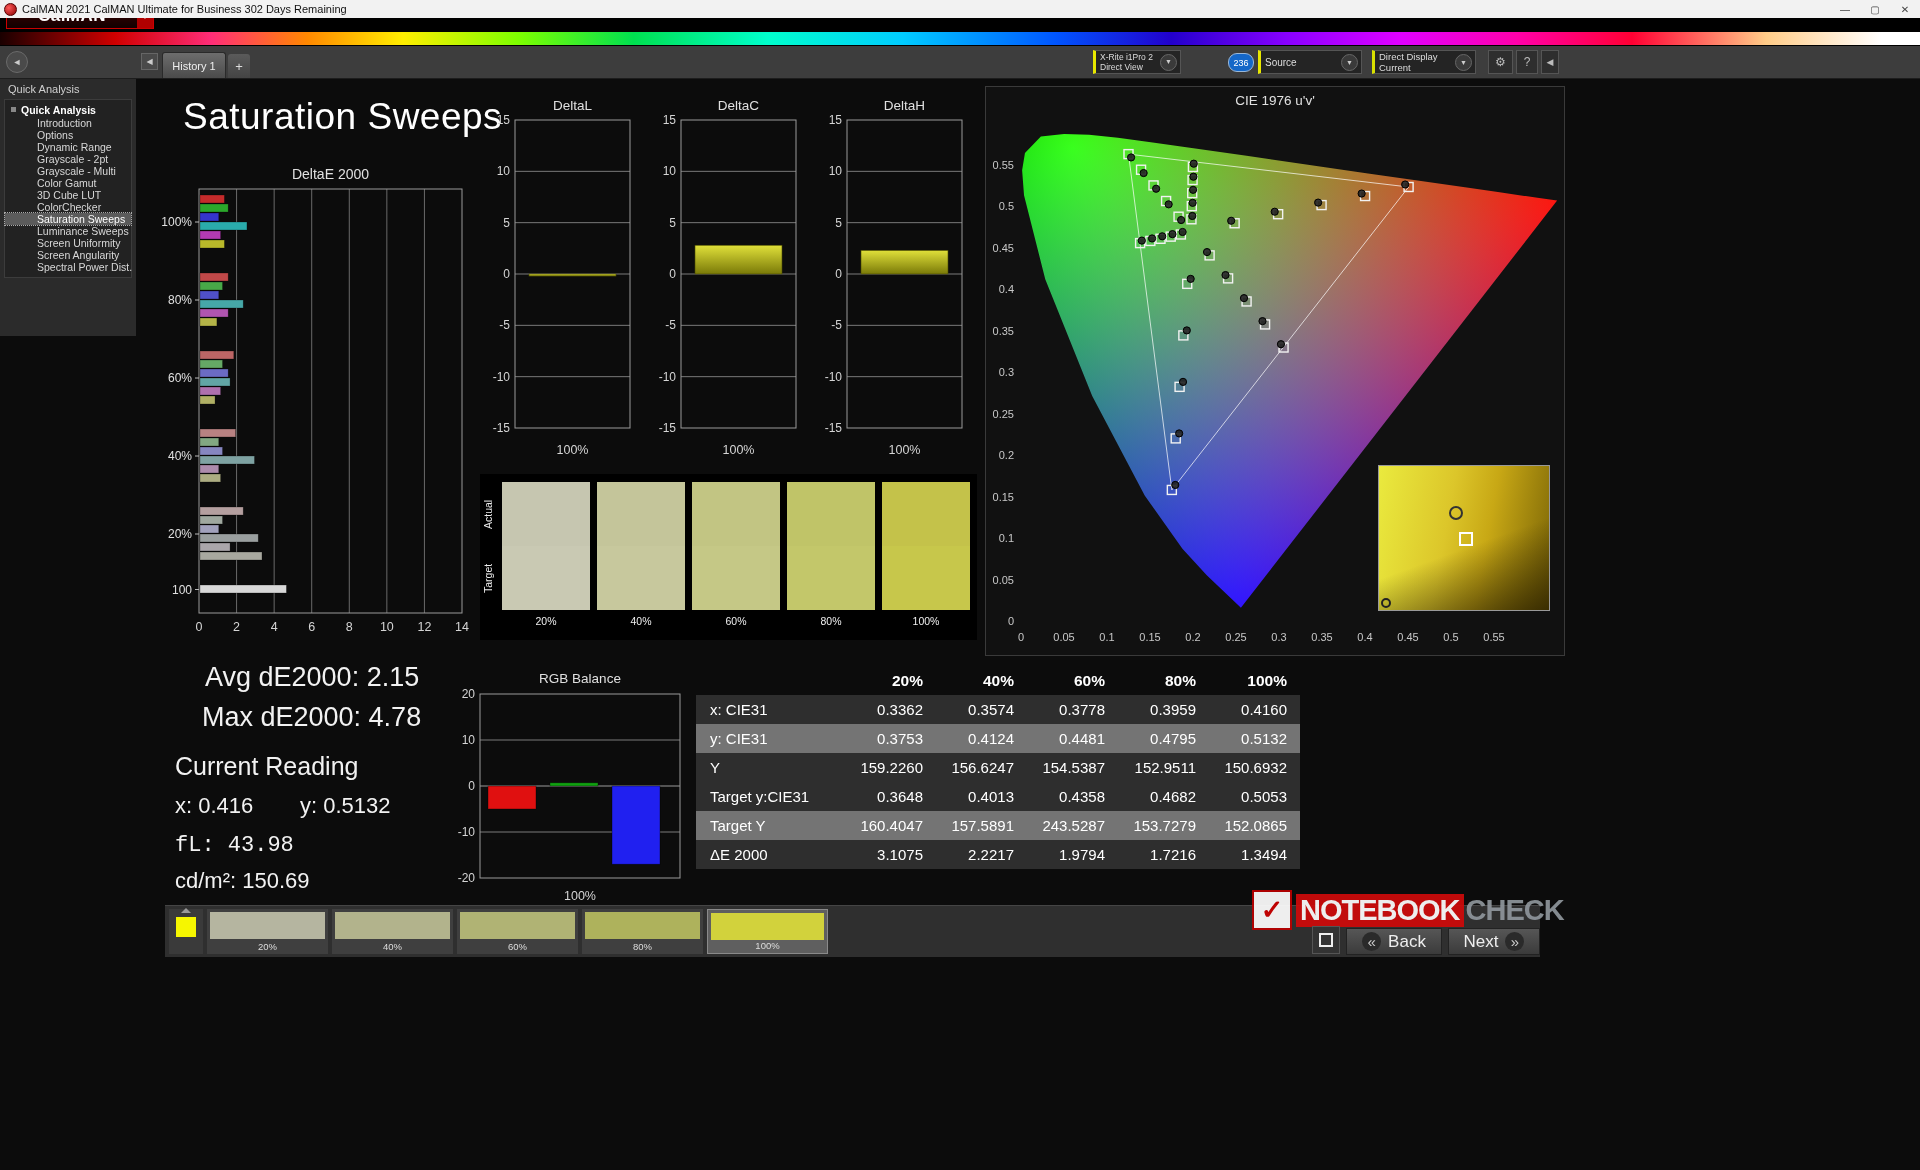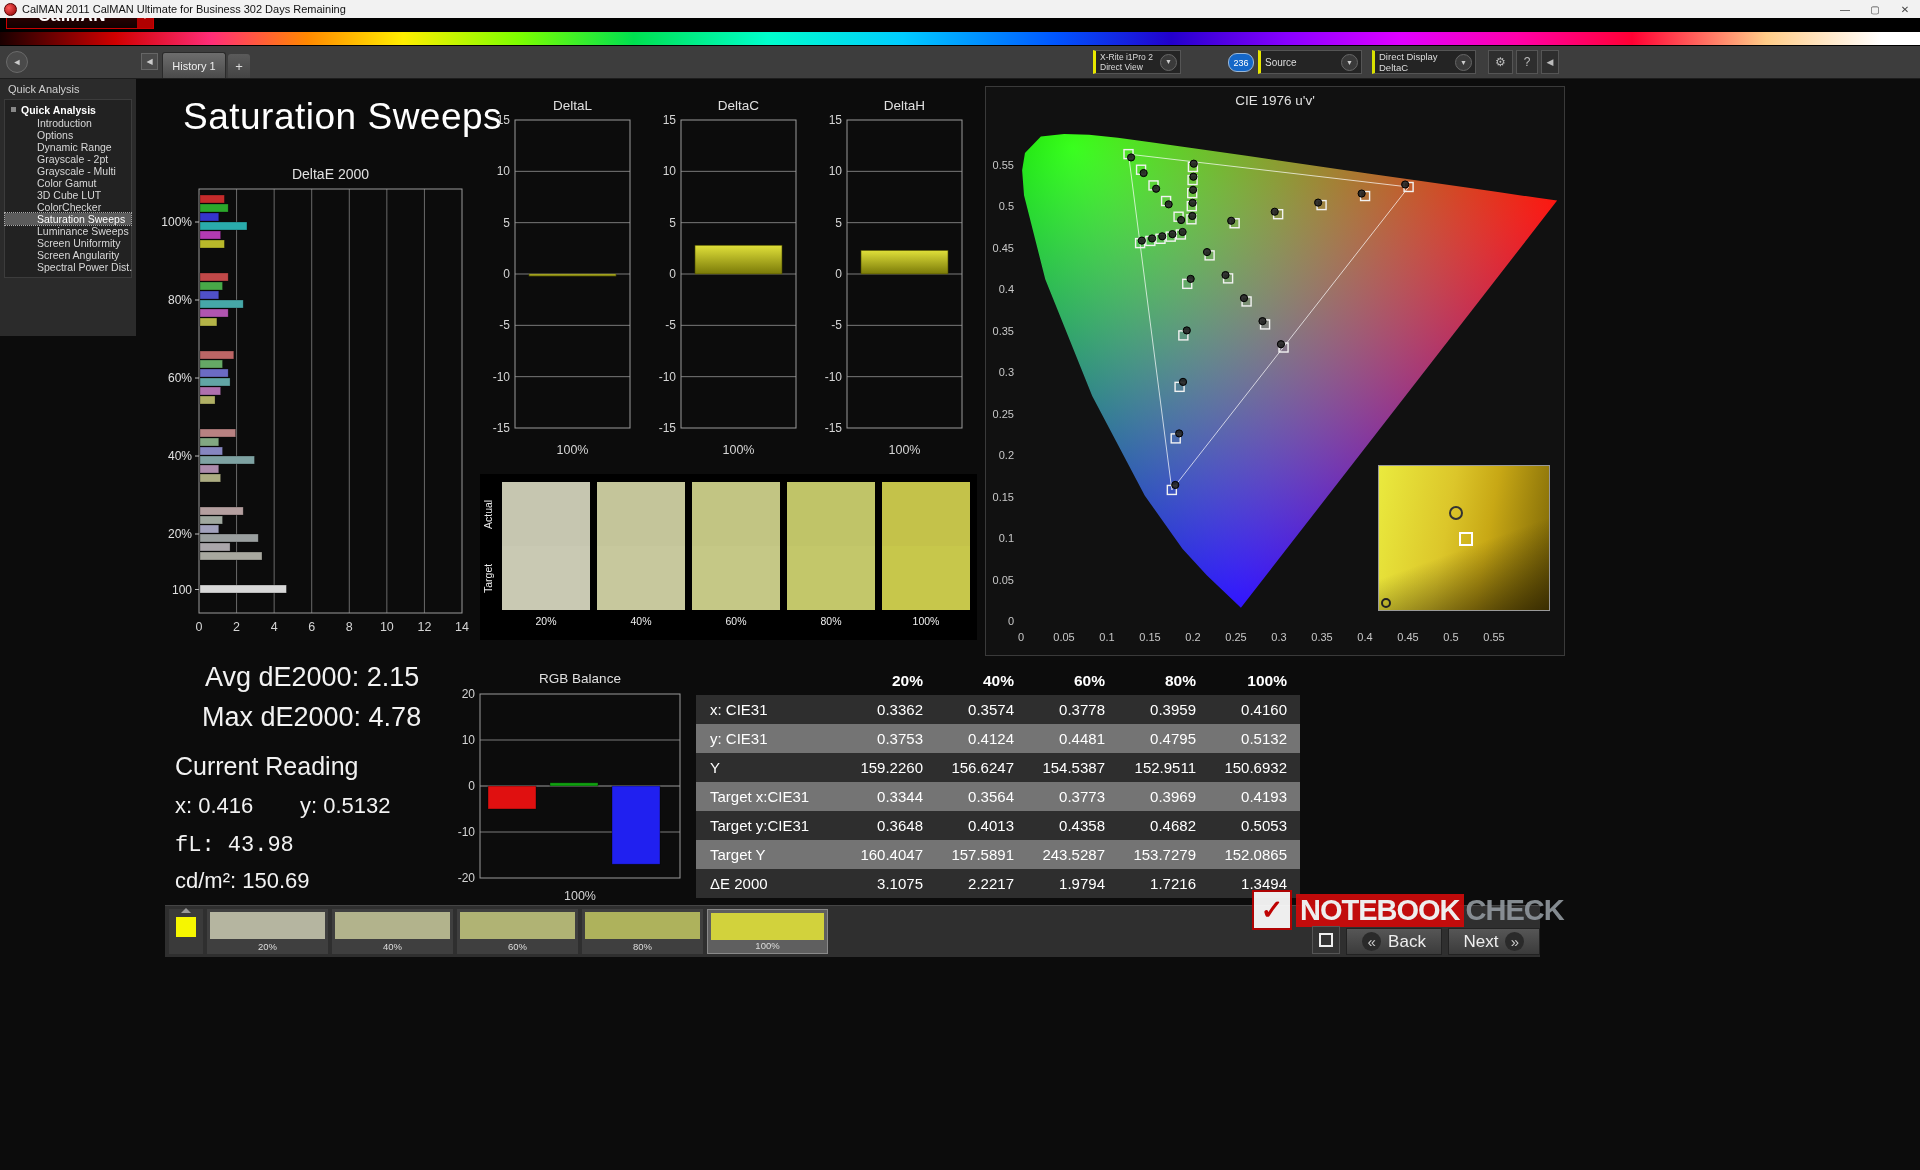--- a/index.html
+++ b/index.html
@@ -132,21 +132,21 @@
   .wm-nb{background:#cf0a0a;color:#fff;font-weight:bold;font-size:29px;letter-spacing:-1px;padding:0 4px;}
   .wm-ck{color:#8f969c;font-weight:bold;font-size:29px;letter-spacing:-1px;margin-left:2px;}
 </style>
 </head>
 <body>
 
 <div class="app">
 
   <div class="titlebar">
     <span class="app-icon"></span>
-    <span class="tb-title">CalMAN 2011 CalMAN Ultimate for Business 302 Days Remaining</span>
+    <span class="tb-title">CalMAN 2021 CalMAN Ultimate for Business 302 Days Remaining</span>
     <span class="win-controls">
       <span class="win-btn">—</span>
       <span class="win-btn">▢</span>
       <span class="win-btn">✕</span>
     </span>
   </div>
 
   <div class="header">
     <div class="rainbow"></div>
   </div>
@@ -167,21 +167,21 @@
         <span>Direct View</span>
       </span>
       <span class="chev">▼</span>
     </span>
     <span class="badge">236</span>
     <span class="dd dd2">
       <span class="dd-text">Source</span>
       <span class="chev">▼</span>
     </span>
     <span class="dd dd3">
-      <span class="dd-text">Direct Display DeltaC</span>
+      <span class="dd-text">Direct Display Current</span>
       <span class="chev">▼</span>
     </span>
     <span class="sq-btn" style="left:1488px;">⚙</span>
     <span class="sq-btn" style="left:1516px;width:22px;">?</span>
     <span class="sq-btn" style="left:1541px;width:18px;font-size:9px;">◀</span>
   </div>
 
   <div class="sidebar">
     <div class="sidebar-header">Quick Analysis</div>
     <div class="tree">
@@ -532,28 +532,20 @@
         <div class="cv">0.5132</div>
       </div>
       <div class="tr dark">
         <div class="c0">Y</div>
         <div class="cv">159.2260</div>
         <div class="cv">156.6247</div>
         <div class="cv">154.5387</div>
         <div class="cv">152.9511</div>
         <div class="cv">150.6932</div>
       </div>
-      <div class="tr gray">
-        <div class="c0">Target x:CIE31</div>
-        <div class="cv">0.3344</div>
-        <div class="cv">0.3564</div>
-        <div class="cv">0.3773</div>
-        <div class="cv">0.3969</div>
-        <div class="cv">0.4193</div>
-      </div>
       <div class="tr dark">
         <div class="c0">Target y:CIE31</div>
         <div class="cv">0.3648</div>
         <div class="cv">0.4013</div>
         <div class="cv">0.4358</div>
         <div class="cv">0.4682</div>
         <div class="cv">0.5053</div>
       </div>
       <div class="tr gray">
         <div class="c0">Target Y</div>

